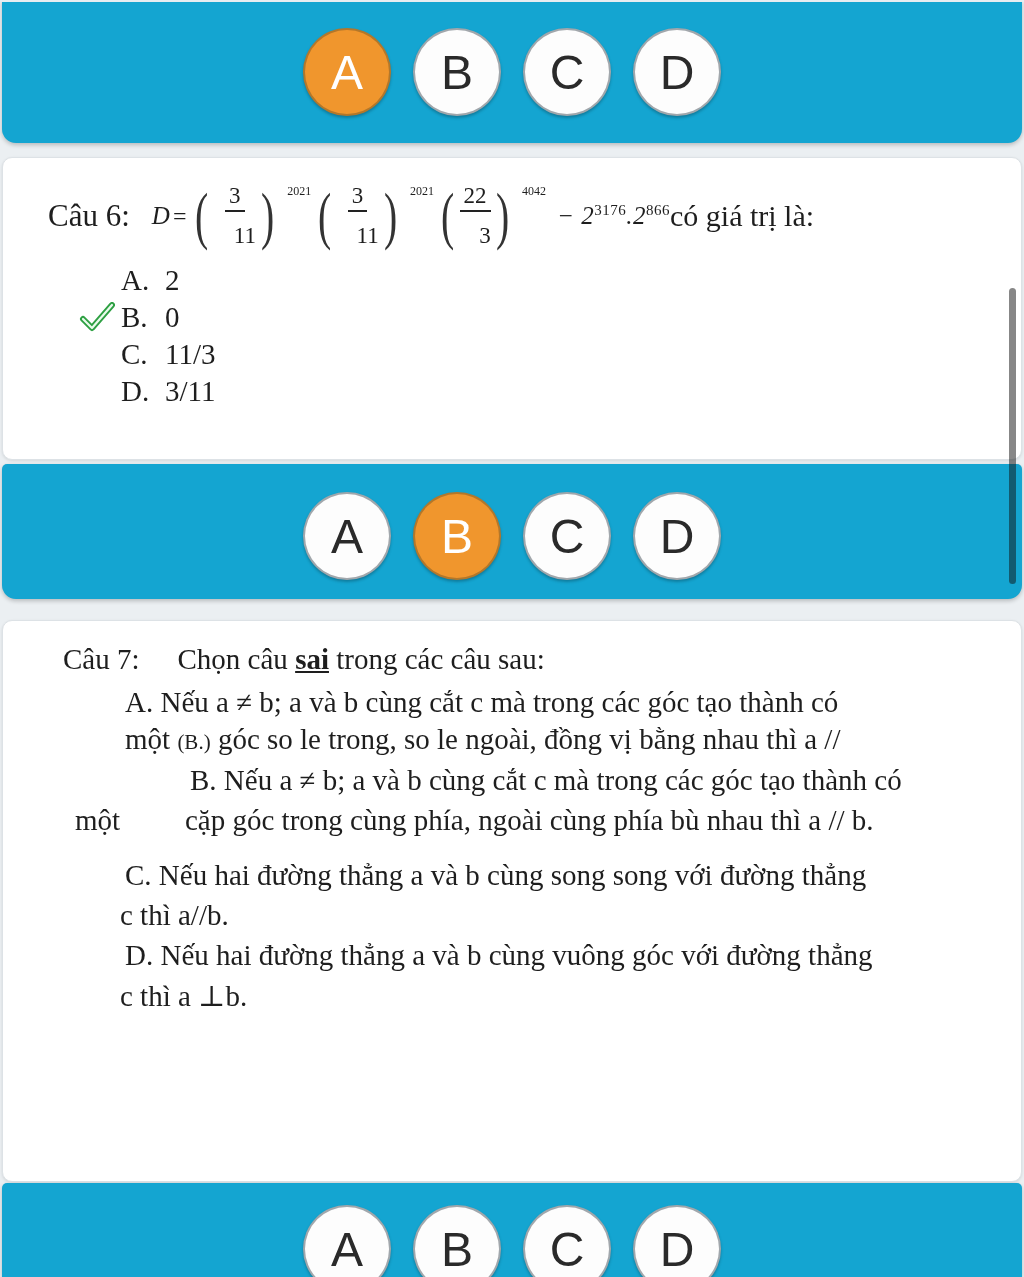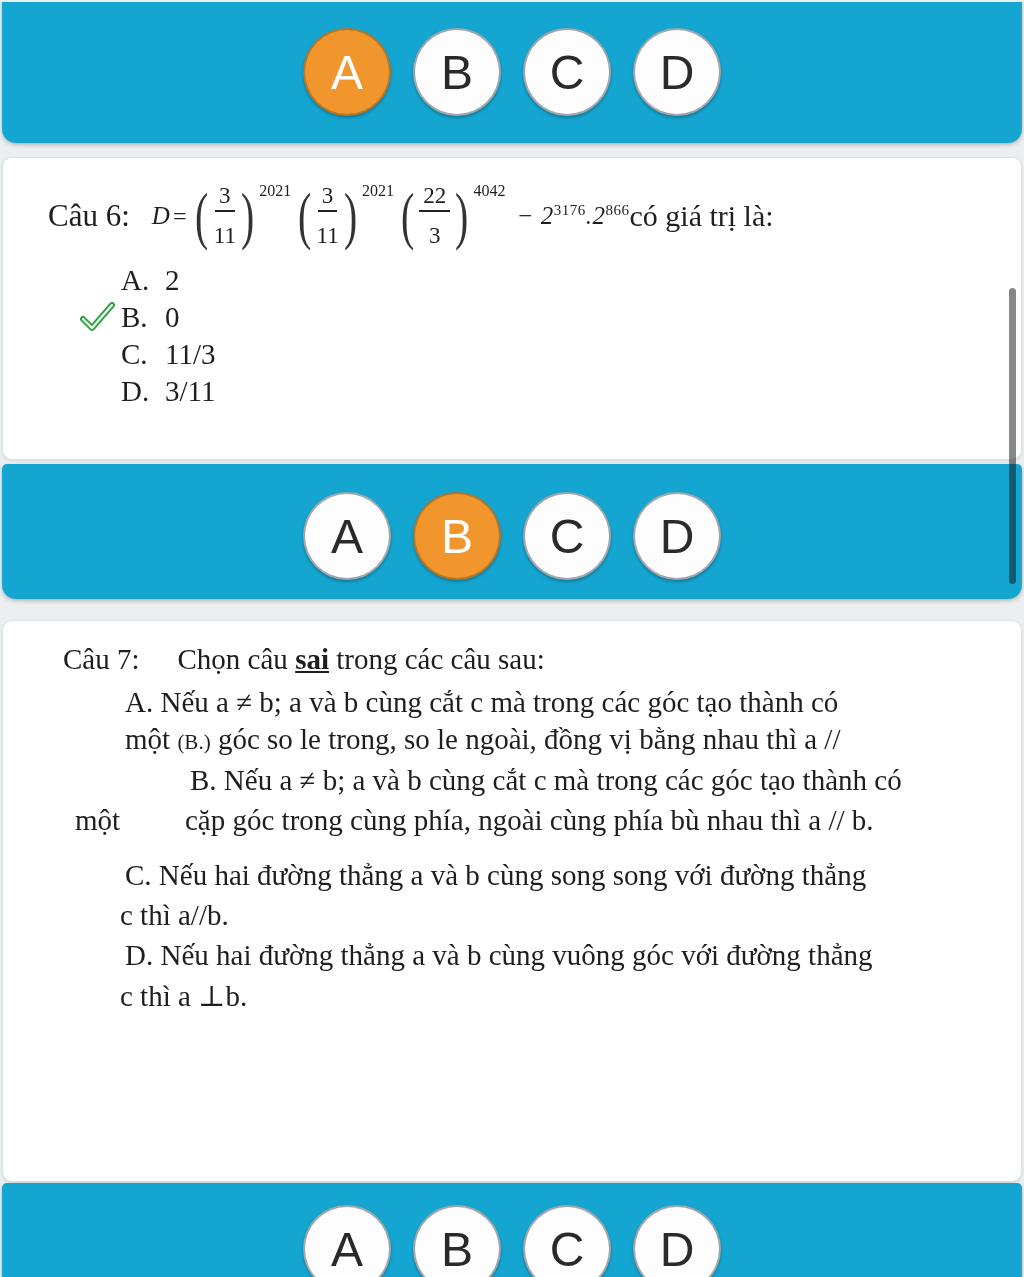--- a/index.html
+++ b/index.html
@@ -46,22 +46,22 @@
   
   .q6-head{ position:absolute; left:45px; top:12px; height:92px; display:flex; align-items:center; white-space:nowrap; }
   .q-label{ font-size:31px; margin-right:22px; }
   .formula{ display:inline-flex; align-items:center; }
   .mvar{ font-style:italic; font-size:25px; }
   .meq{ font-size:24px; margin:0 5px 0 3px; }
   .fgroup{ display:inline-flex; align-items:center; margin-right:3px; }
   .paren{ font-size:64px; line-height:58px; font-weight:400; transform:scaleX(0.62); display:inline-block; color:#333; }
   .frac{ display:inline-flex; flex-direction:column; align-items:center; font-size:23px; line-height:1.12; margin:0 1px; }
   .frac .num{ border-bottom:2px solid #222; padding:0 4px 1px 4px; }
-  .frac .den{ padding-top:11px; }
-  .fexp{ font-size:16px; position:relative; top:-25px; margin-left:1px;text-align:center; }
+  .frac .den{ padding-top:11px;margin-left:20px; }
+  .fexp{ font-size:12px; position:relative; top:-25px; margin-left:9px;text-align:center; }
   .mtail{ font-size:25px; font-style:italic; margin-left:8px; letter-spacing:0.5px; }
   .mtail sup{ font-size:15px; font-style:normal; }
   .q6-suffix{ font-size:30px; font-style:normal; }
 
   
   .q6-options{ position:absolute; left:118px; top:104px; font-size:29px; }
   .opt-row{ position:relative; display:flex; height:37px; line-height:36px; }
   .okey{ width:44px; }
   .check-icon{ position:absolute; left:-42px; top:3px; width:36px; height:30px; }
 

